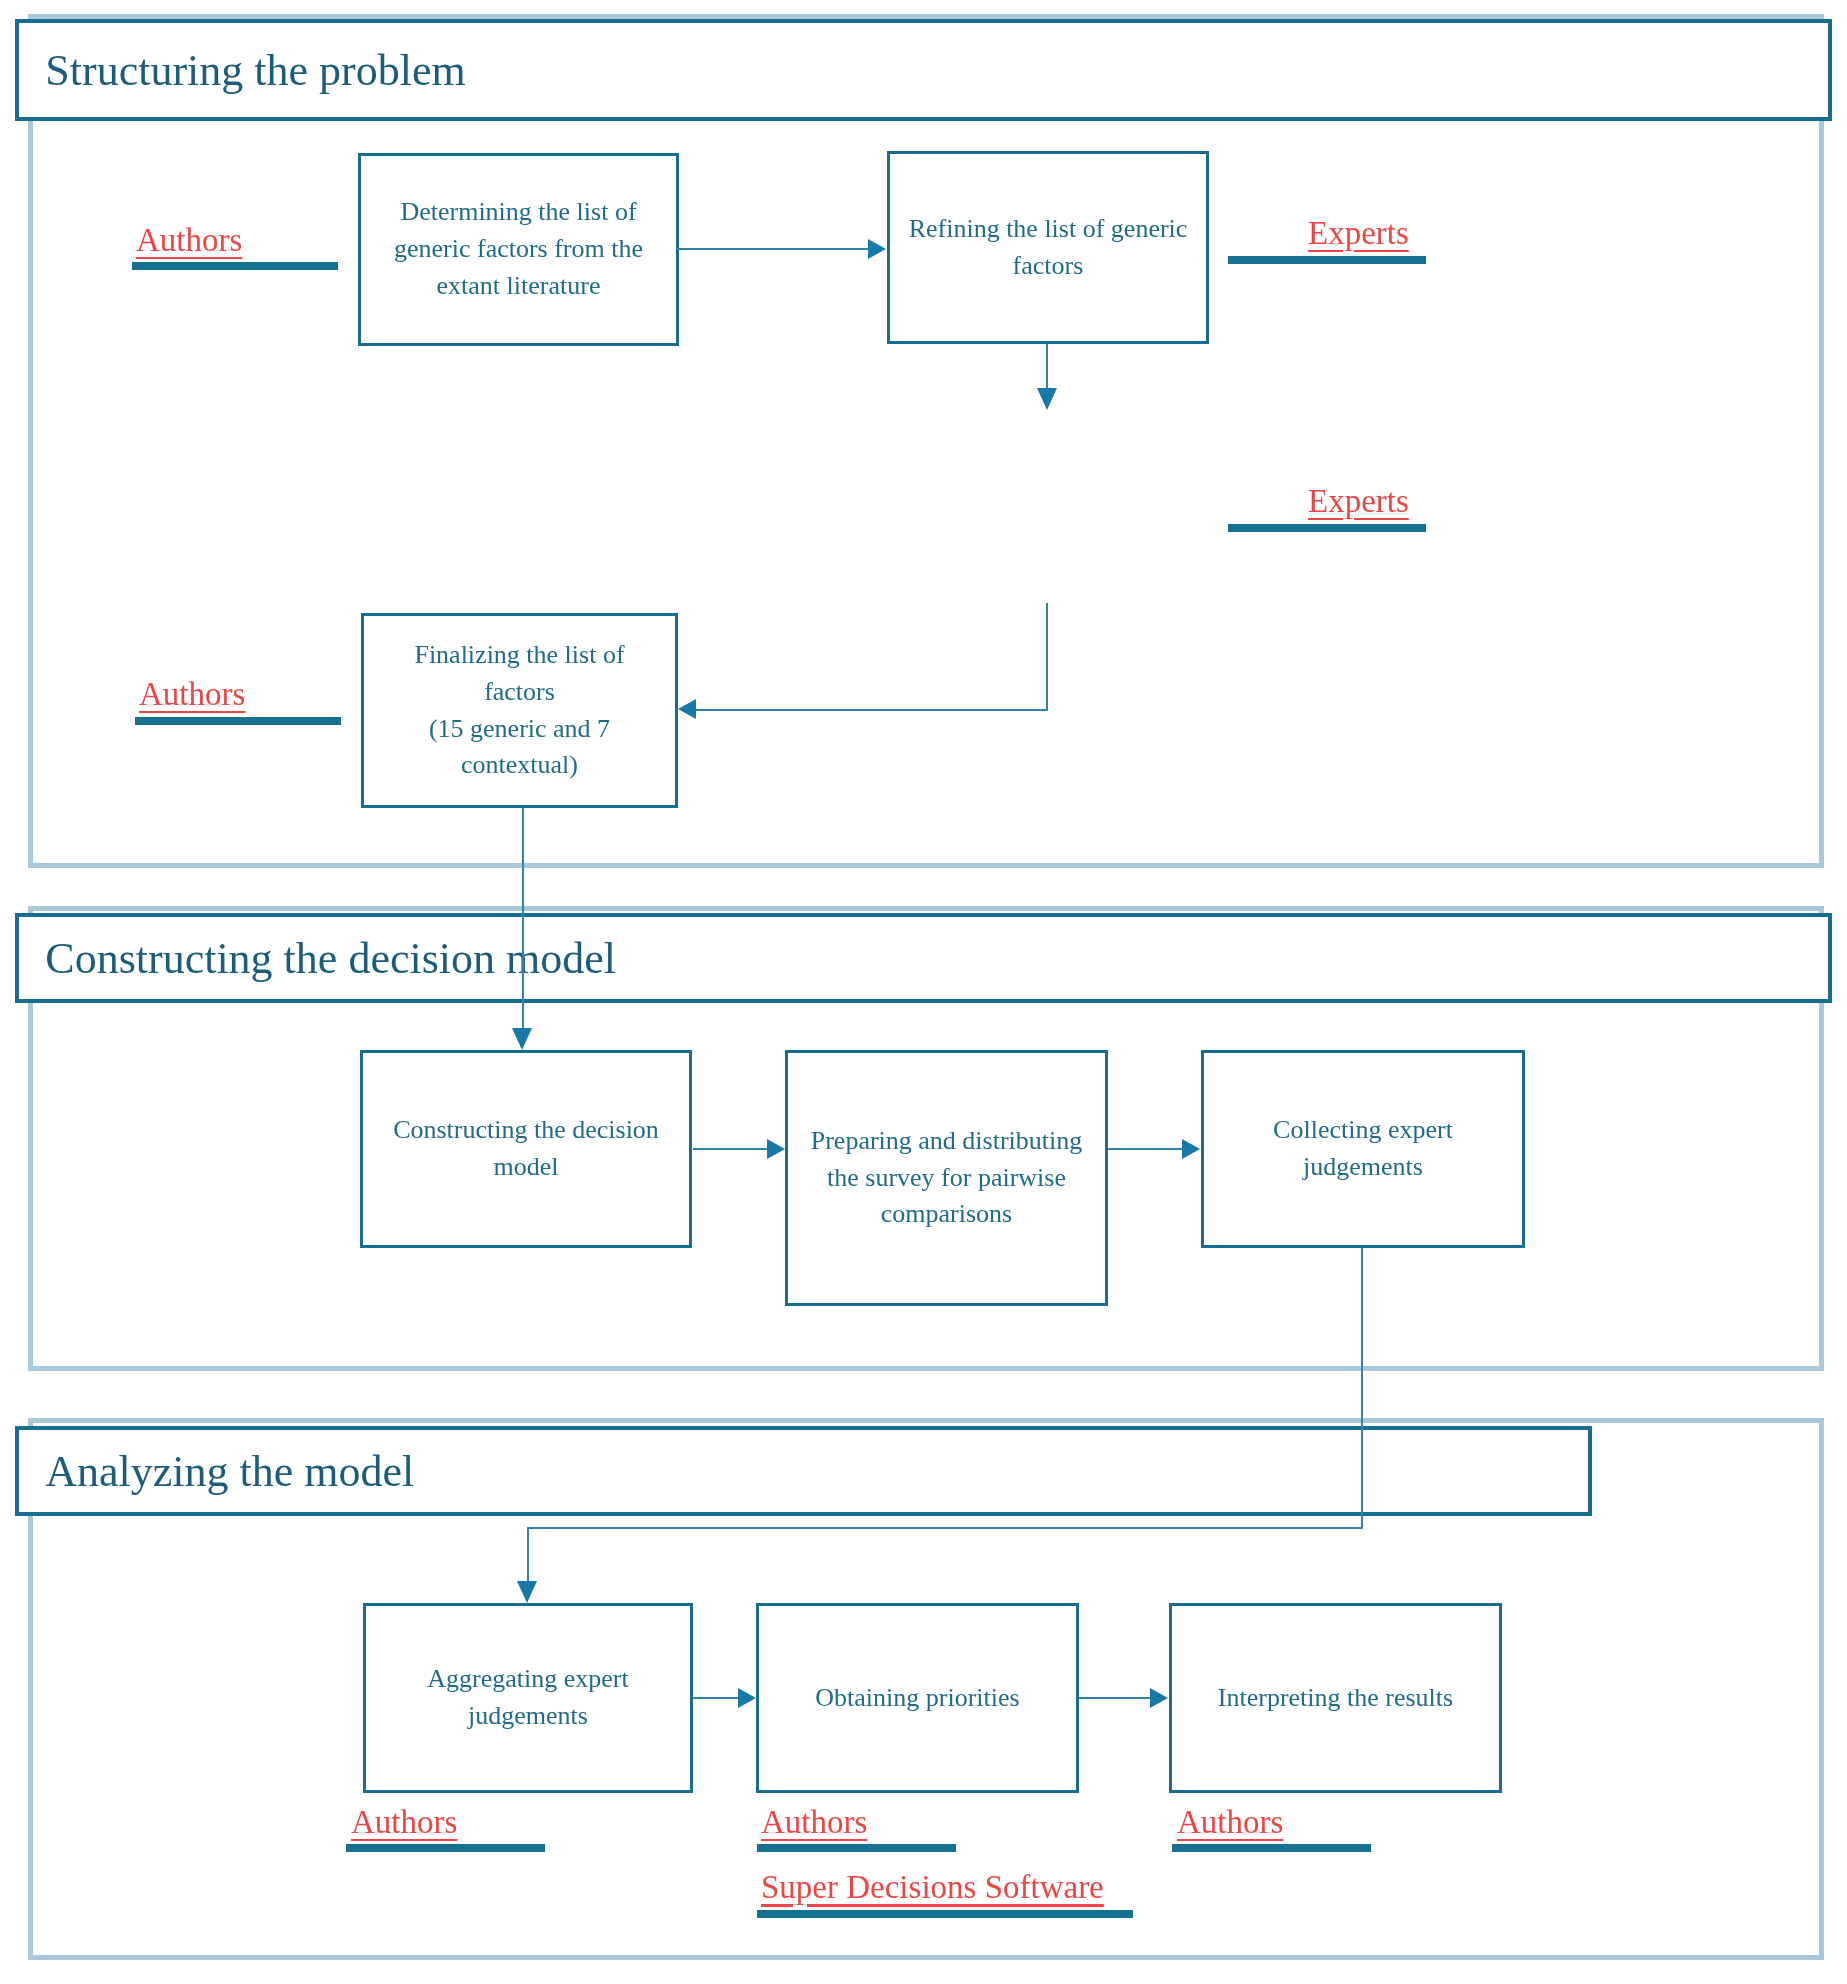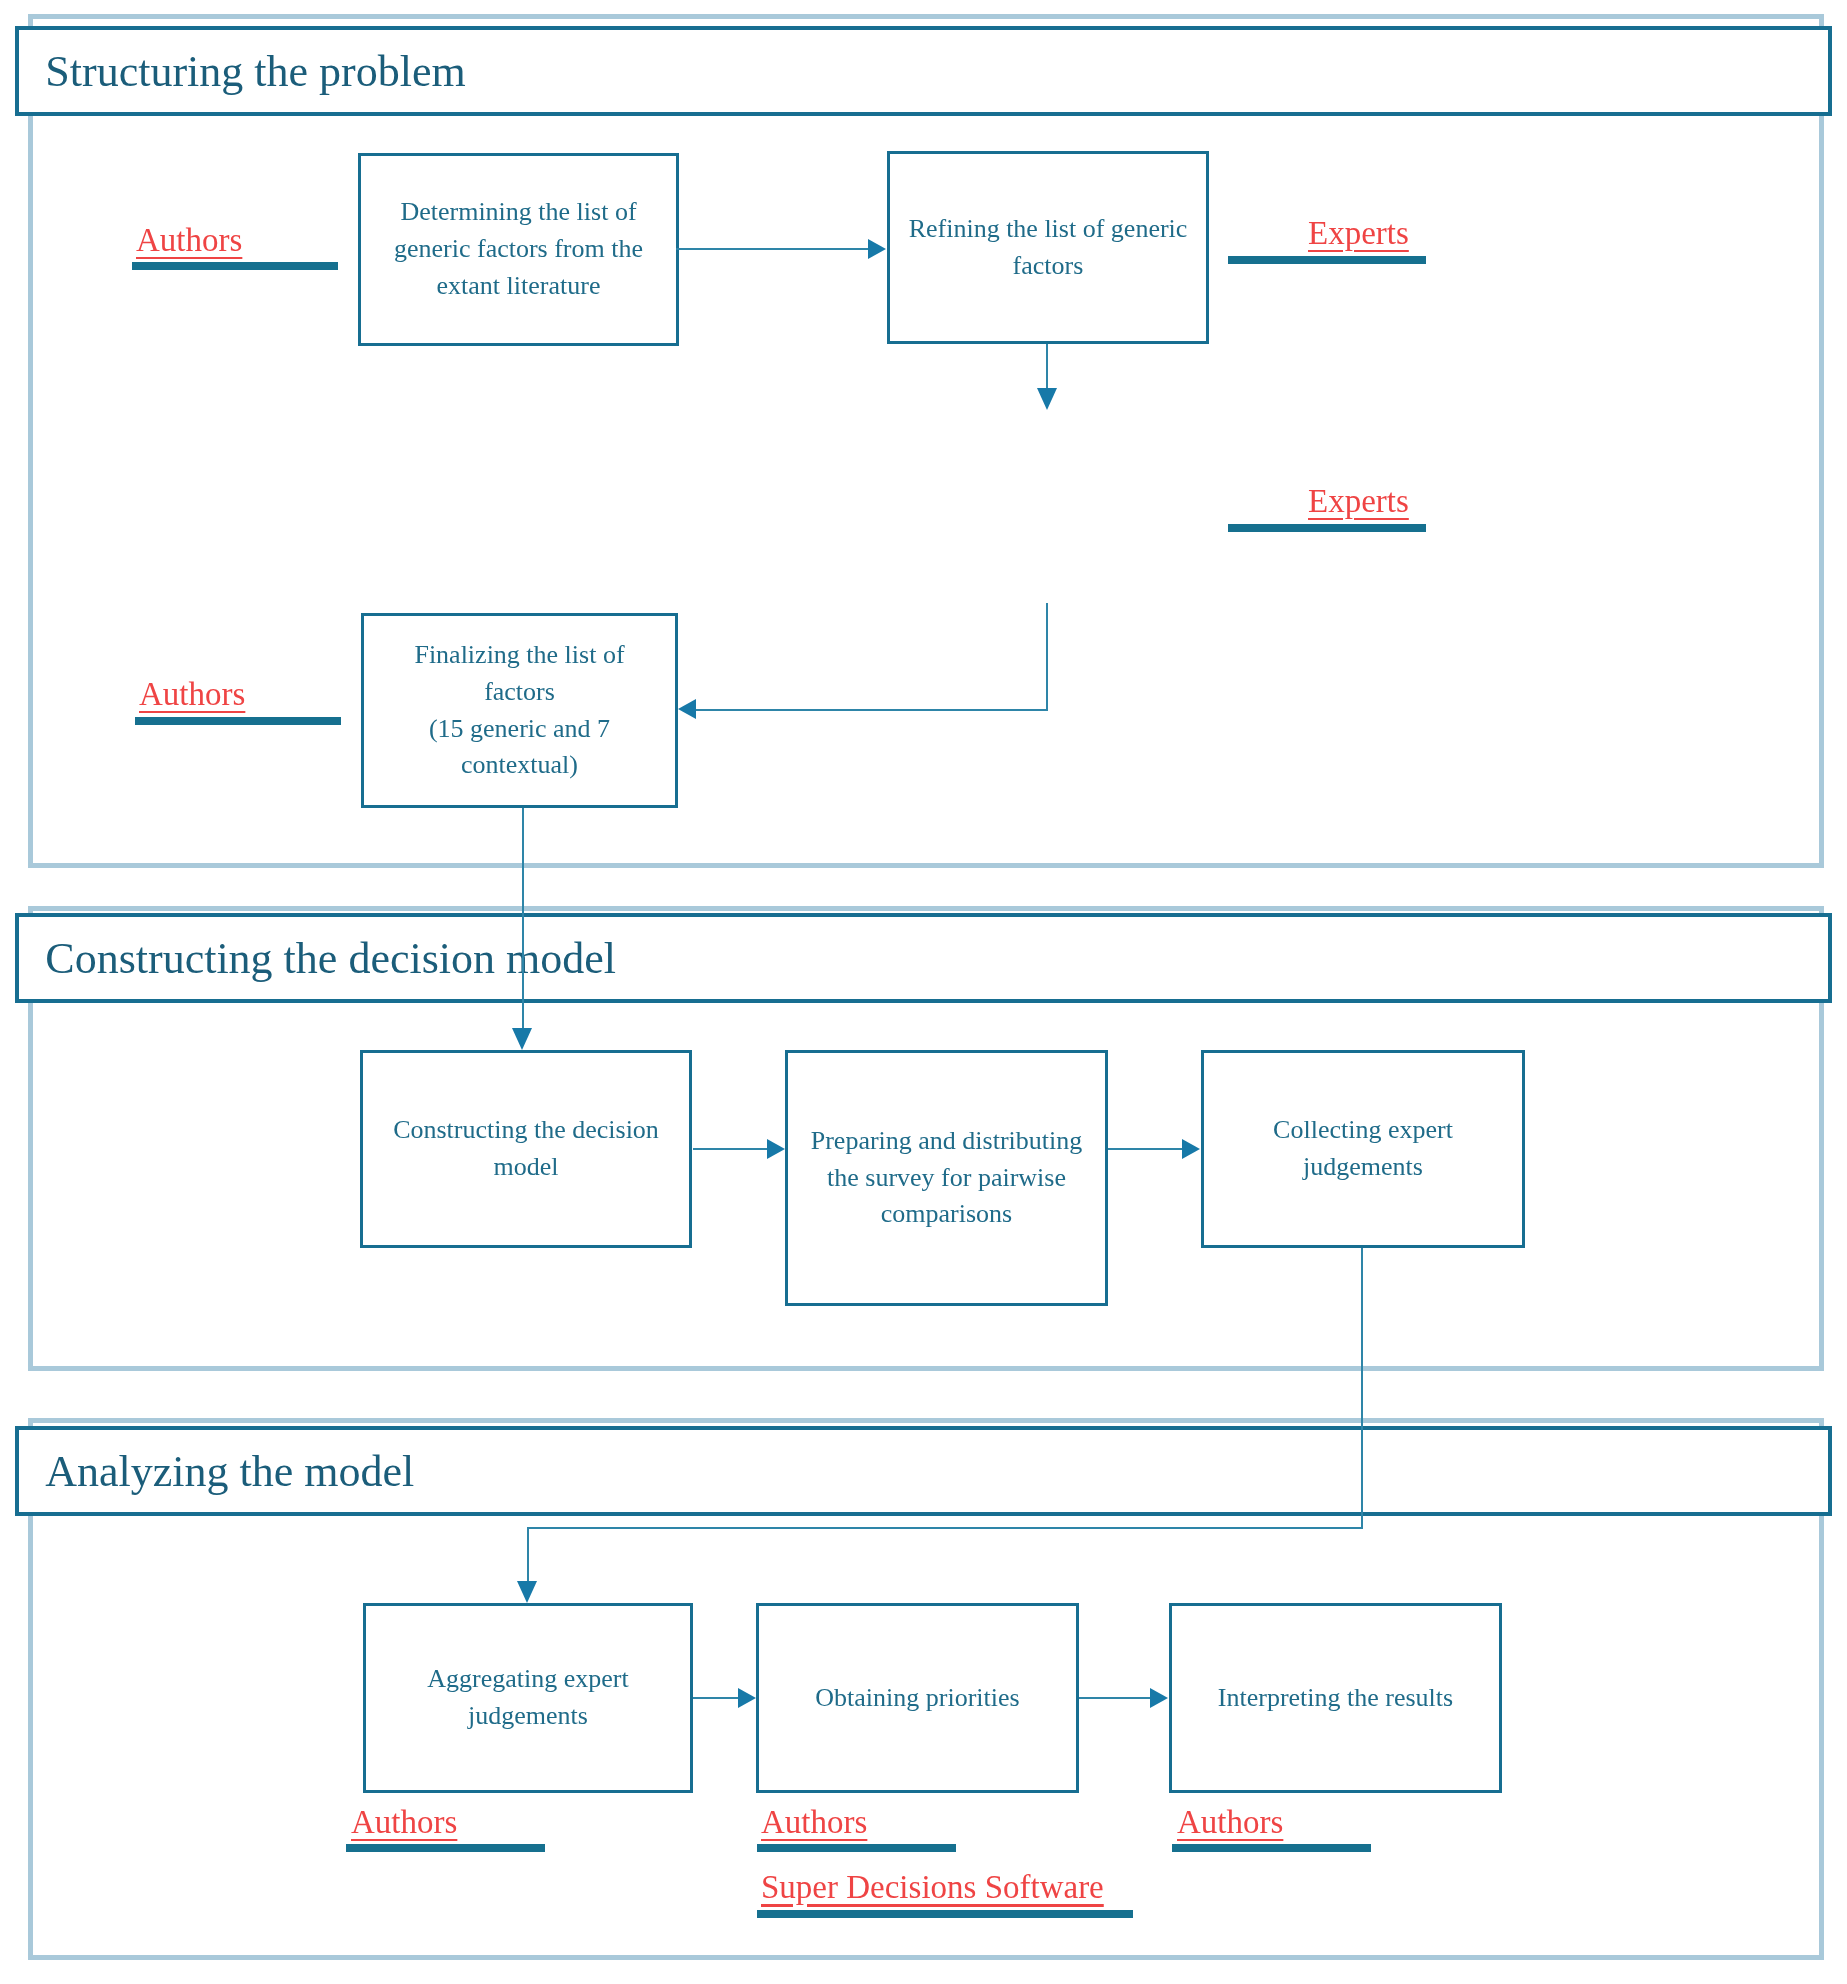--- a/index.html
+++ b/index.html
@@ -30,21 +30,21 @@
     text-decoration:underline;text-decoration-thickness:1.8px;text-underline-offset:5.5px;
   }
   .bar{height:8px;background:#16708f;z-index:5;}
 </style>
 </head>
 <body>
 
 <div class="canvas">
 
   <div class="abs sec-outer" style="left:27.5px;top:14px;width:1796px;height:854px;"></div>
-  <div class="abs sec-header" style="left:15.3px;top:26px;width:1817px;height:90px;">
+  <div class="abs sec-header" style="left:15.3px;top:19px;width:1817px;height:102px;">
     <span class="sec-title">Structuring the problem</span>
   </div>
 
   <div class="abs pbox" style="left:358px;top:153px;width:321px;height:193px;">Determining the list of
 generic factors from the
 extant literature</div>
   <div class="abs pbox" style="left:887px;top:151px;width:322px;height:193px;">Refining the list of generic
 factors</div>
   <div class="abs pbox" style="left:361px;top:613px;width:317px;height:195px;">Finalizing the list of
 factors
@@ -94,21 +94,21 @@
 
   <div class="abs cline" style="left:1108px;top:1148px;width:76px;height:1.8px;"></div>
   <div class="abs ah ah-right" style="left:1182px;top:1139px;"></div>
 
   <div class="abs cline" style="left:1361px;top:1248px;width:1.8px;height:280px;"></div>
   <div class="abs cline" style="left:527px;top:1527px;width:836px;height:1.8px;"></div>
   <div class="abs cline" style="left:527px;top:1527px;width:1.8px;height:56px;"></div>
   <div class="abs ah ah-down" style="left:517px;top:1581px;"></div>
 
   <div class="abs sec-outer" style="left:27.5px;top:1418px;width:1796px;height:542px;"></div>
-  <div class="abs sec-header" style="left:15.3px;top:1426px;width:1817px;height:90px;">
+  <div class="abs sec-header" style="left:15.3px;top:1426px;width:1577px;height:90px;">
     <span class="sec-title">Analyzing the model</span>
   </div>
 
   <div class="abs pbox" style="left:363px;top:1603px;width:330px;height:190px;">Aggregating expert
 judgements</div>
   <div class="abs pbox" style="left:756px;top:1603px;width:323px;height:190px;">Obtaining priorities</div>
   <div class="abs pbox" style="left:1169px;top:1603px;width:333px;height:190px;">Interpreting the results</div>
 
   <div class="abs cline" style="left:693px;top:1697px;width:46px;height:1.8px;"></div>
   <div class="abs ah ah-right" style="left:738px;top:1688px;"></div>

